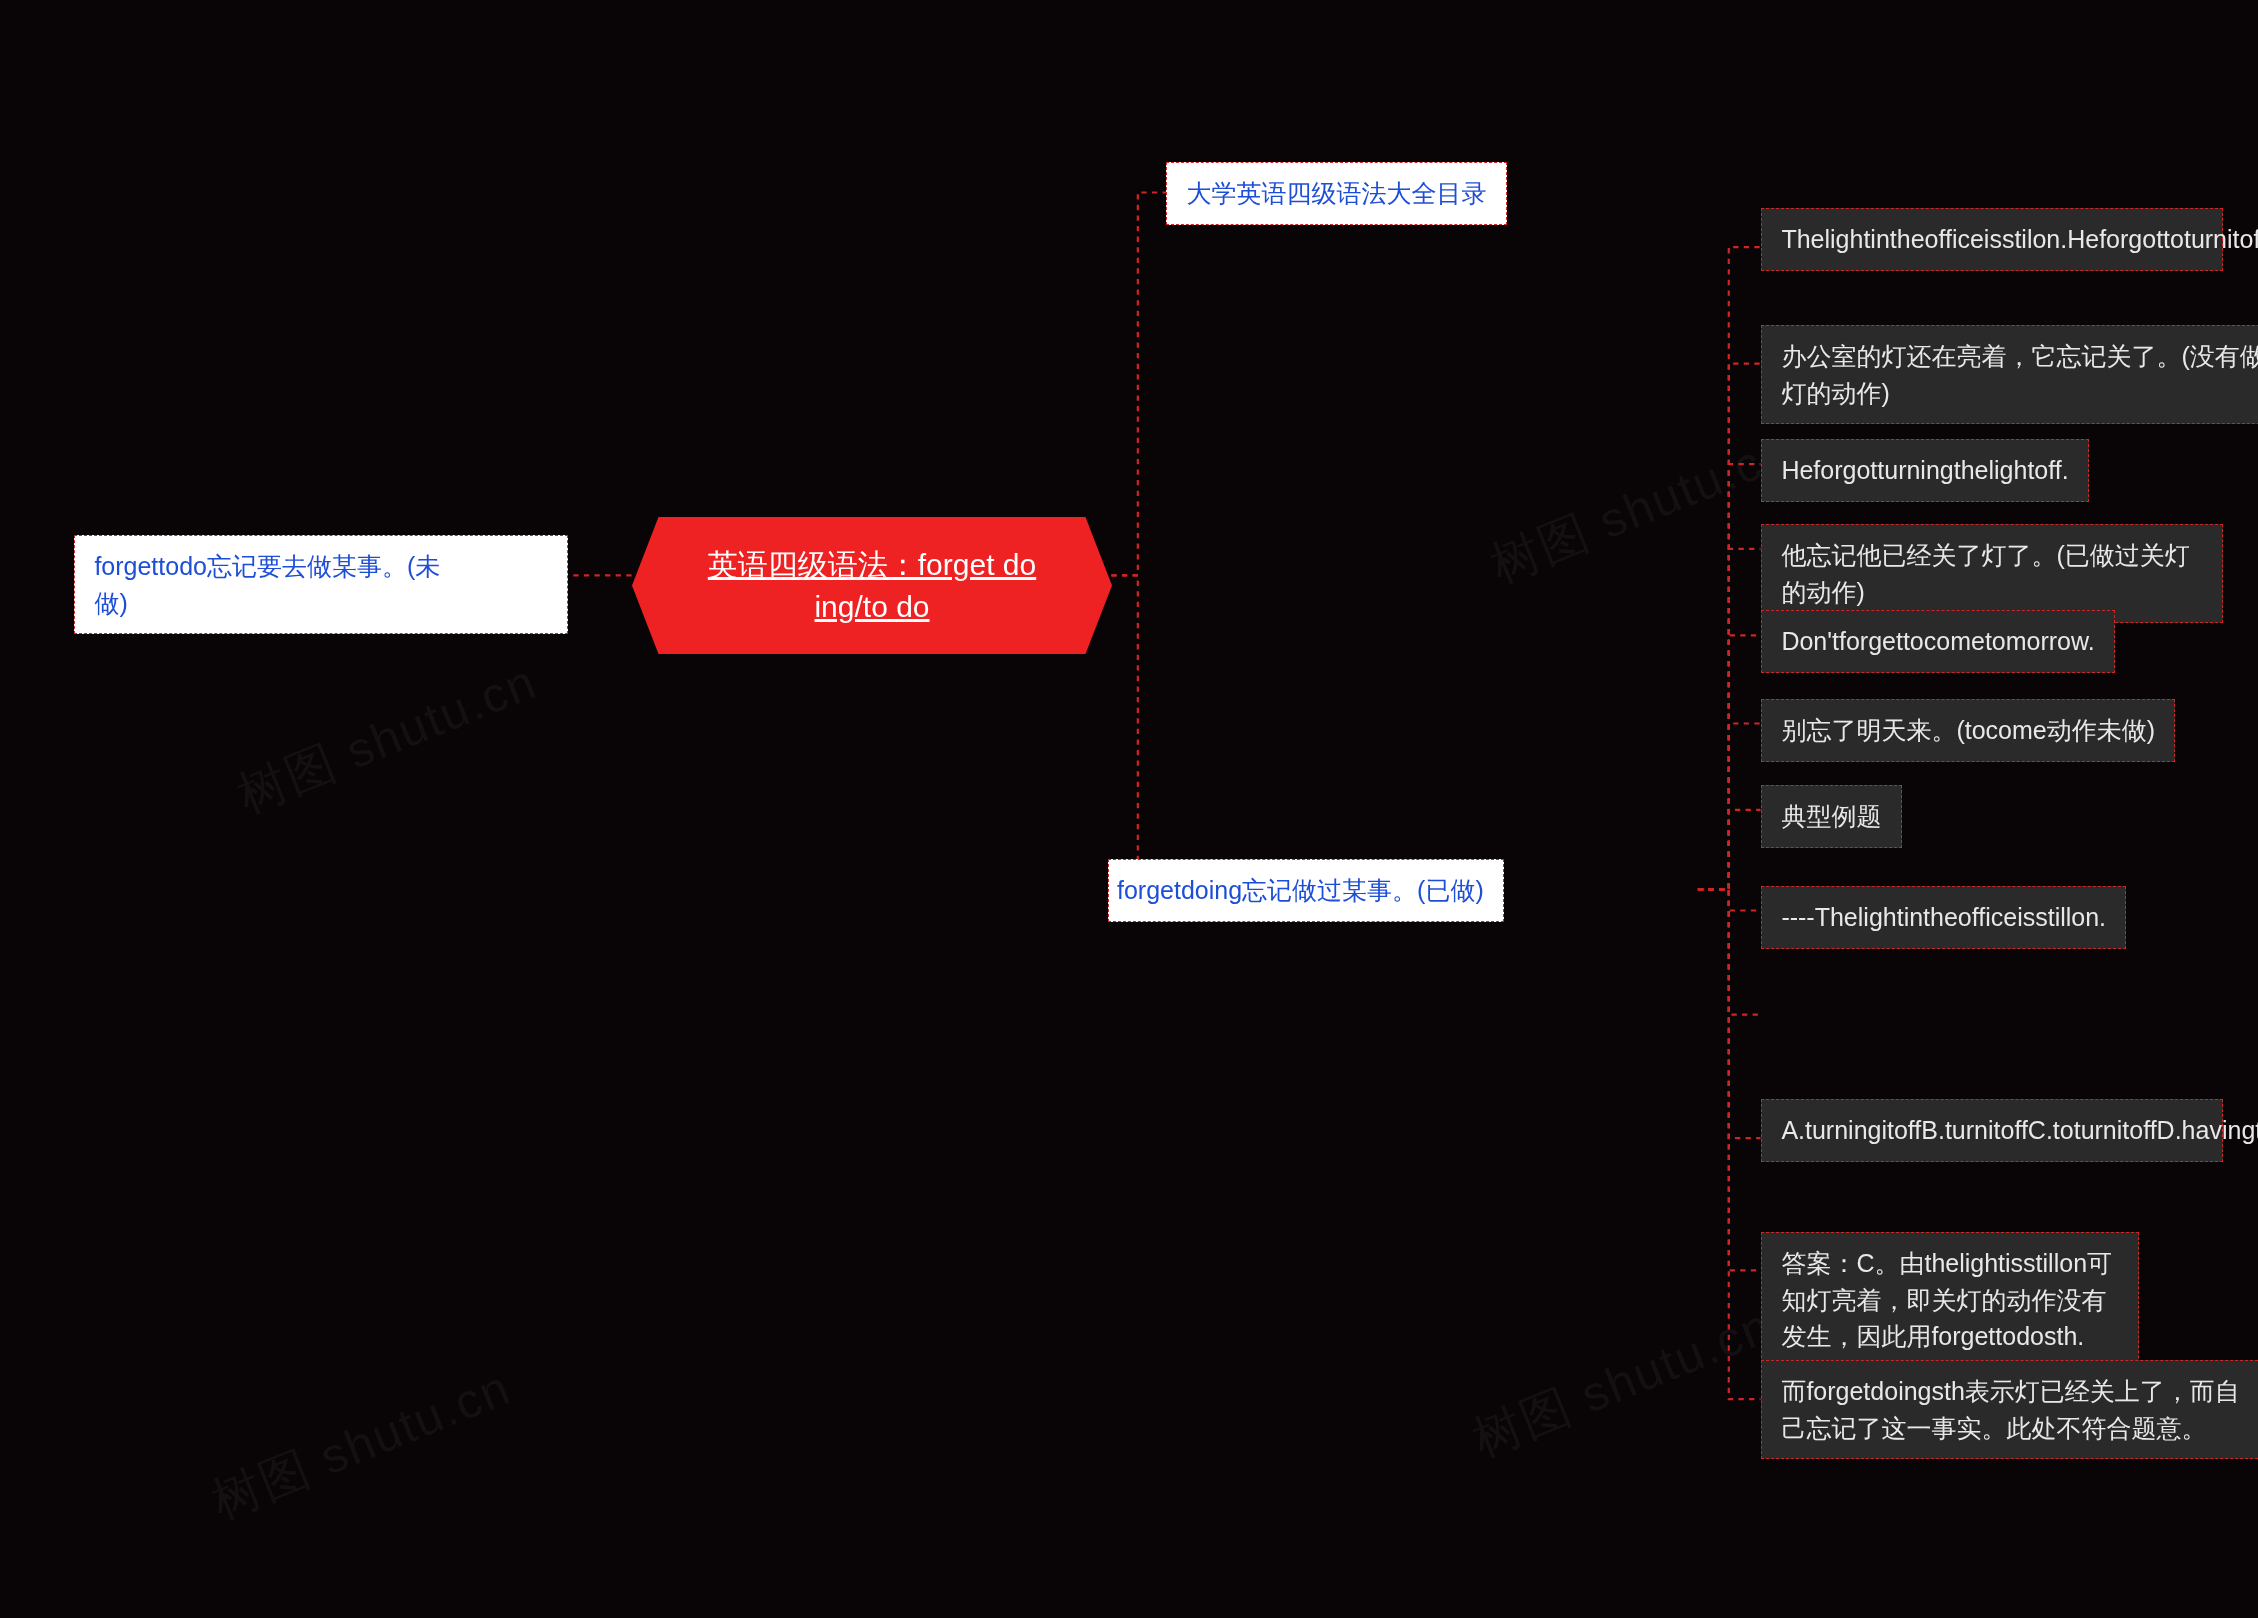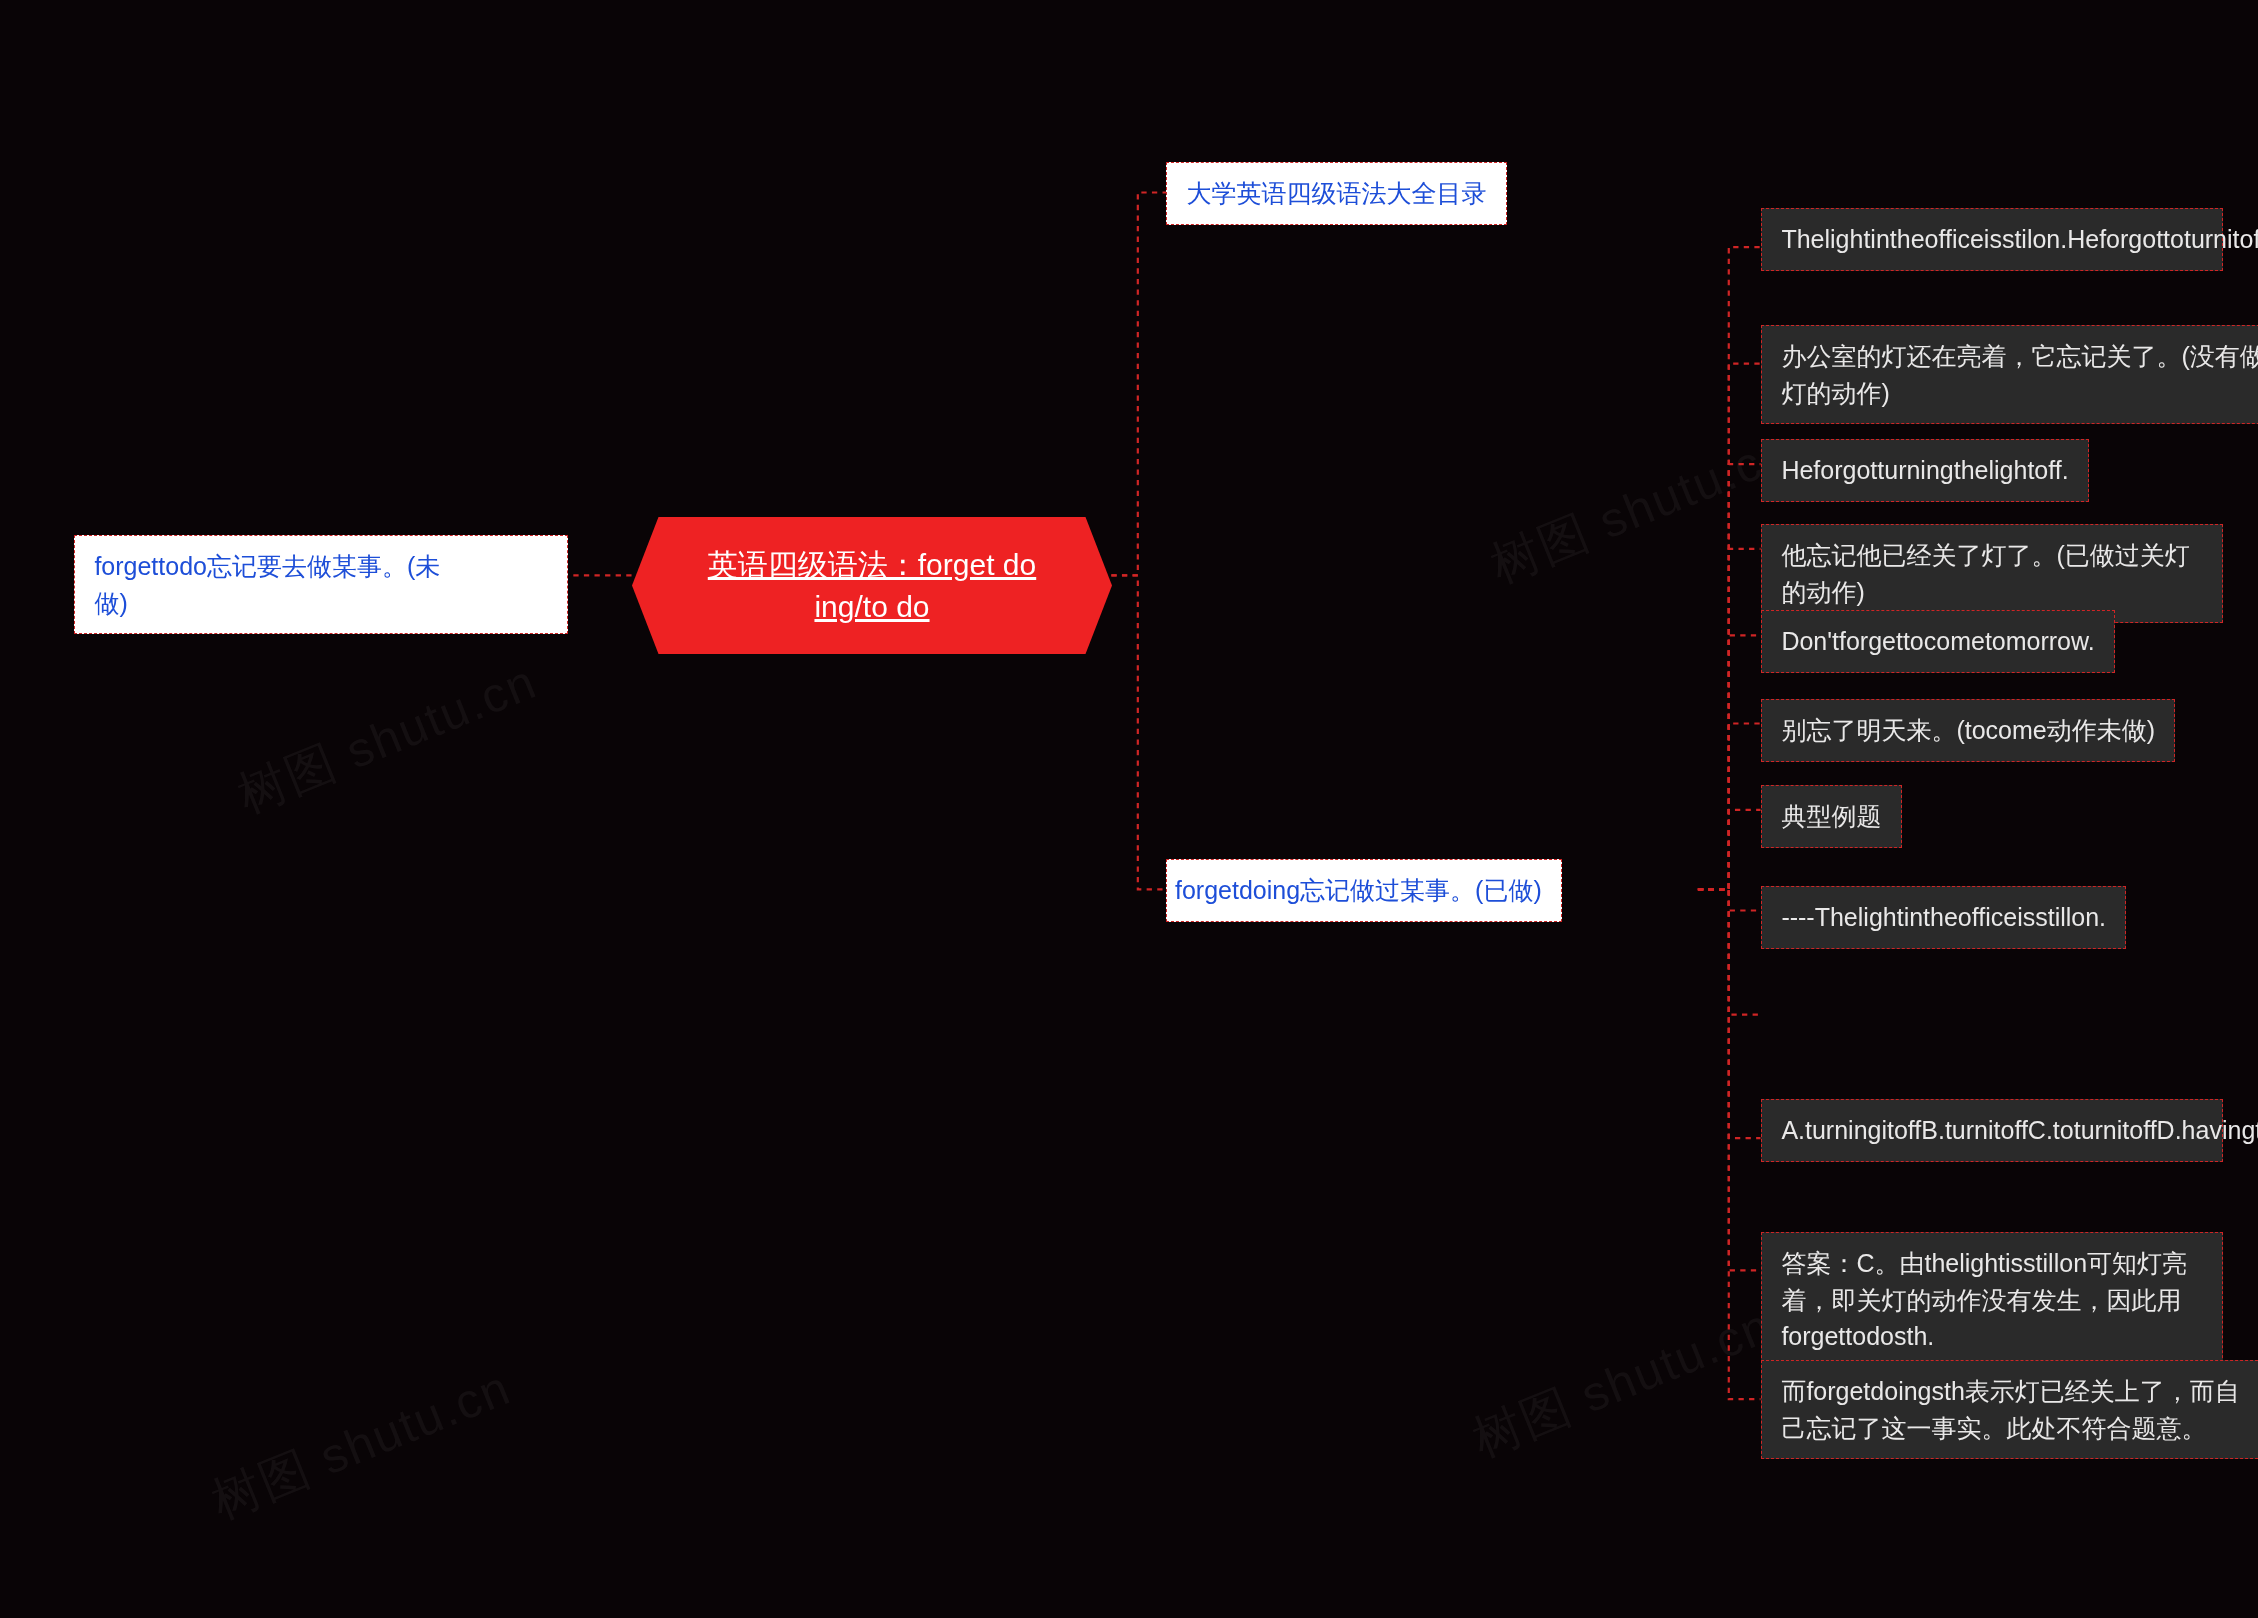--- a/index.html
+++ b/index.html
@@ -105,30 +105,30 @@
 
   <div class="node white" style="left:74px; top:535px; width:494px;">
     <span>forgettodo忘记要去做某事。(未</span><br>
     <span>做)</span>
   </div>
 
   <div class="node white" style="left:1166px; top:162px;">
     <span>大学英语四级语法大全目录</span>
   </div>
 
-  <div class="node white" style="left:1166px; top:859px;padding-left:8px;">
+  <div class="node white" style="left:1108px; top:859px;padding-left:8px;">
     <span>forgetdoing忘记做过某事。(已做)</span>
   </div>
 
   <div class="node dark" style="left:1761px; top:208px; width:462px;"><span>Thelightintheofficeisstilon.Heforgottoturnitoff.</span></div>
   <div class="node dark" style="left:1761px; top:325px; width:554px;"><span>办公室的灯还在亮着，它忘记关了。(没有做关灯的动作)</span></div>
   <div class="node dark" style="left:1761px; top:439px;"><span>Heforgotturningthelightoff.</span></div>
   <div class="node dark" style="left:1761px; top:524px; width:462px;"><span>他忘记他已经关了灯了。(已做过关灯的动作)</span></div>
   <div class="node dark" style="left:1761px; top:610px;"><span>Don'tforgettocometomorrow.</span></div>
   <div class="node dark" style="left:1761px; top:699px;"><span>别忘了明天来。(tocome动作未做)</span></div>
   <div class="node dark" style="left:1761px; top:785px;"><span>典型例题</span></div>
   <div class="node dark" style="left:1761px; top:886px;"><span>----Thelightintheofficeisstillon.</span></div>
   <div class="node dark" style="left:1761px; top:1099px; width:462px;"><span>A.turningitoffB.turnitoffC.toturnitoffD.havingturneditoff</span></div>
-  <div class="node dark" style="left:1761px; top:1232px; width:462px;"><span>答案：C。由thelightisstillon可知灯亮着，即关灯的动作没有发生，因此用forgettodosth.</span></div>
+  <div class="node dark" style="left:1761px; top:1232px; width:378px;"><span>答案：C。由thelightisstillon可知灯亮着，即关灯的动作没有发生，因此用forgettodosth.</span></div>
   <div class="node dark" style="left:1761px; top:1360px; width:522px;"><span>而forgetdoingsth表示灯已经关上了，而自己忘记了这一事实。此处不符合题意。</span></div>
 
 </div>
 
 
 </body></html>

